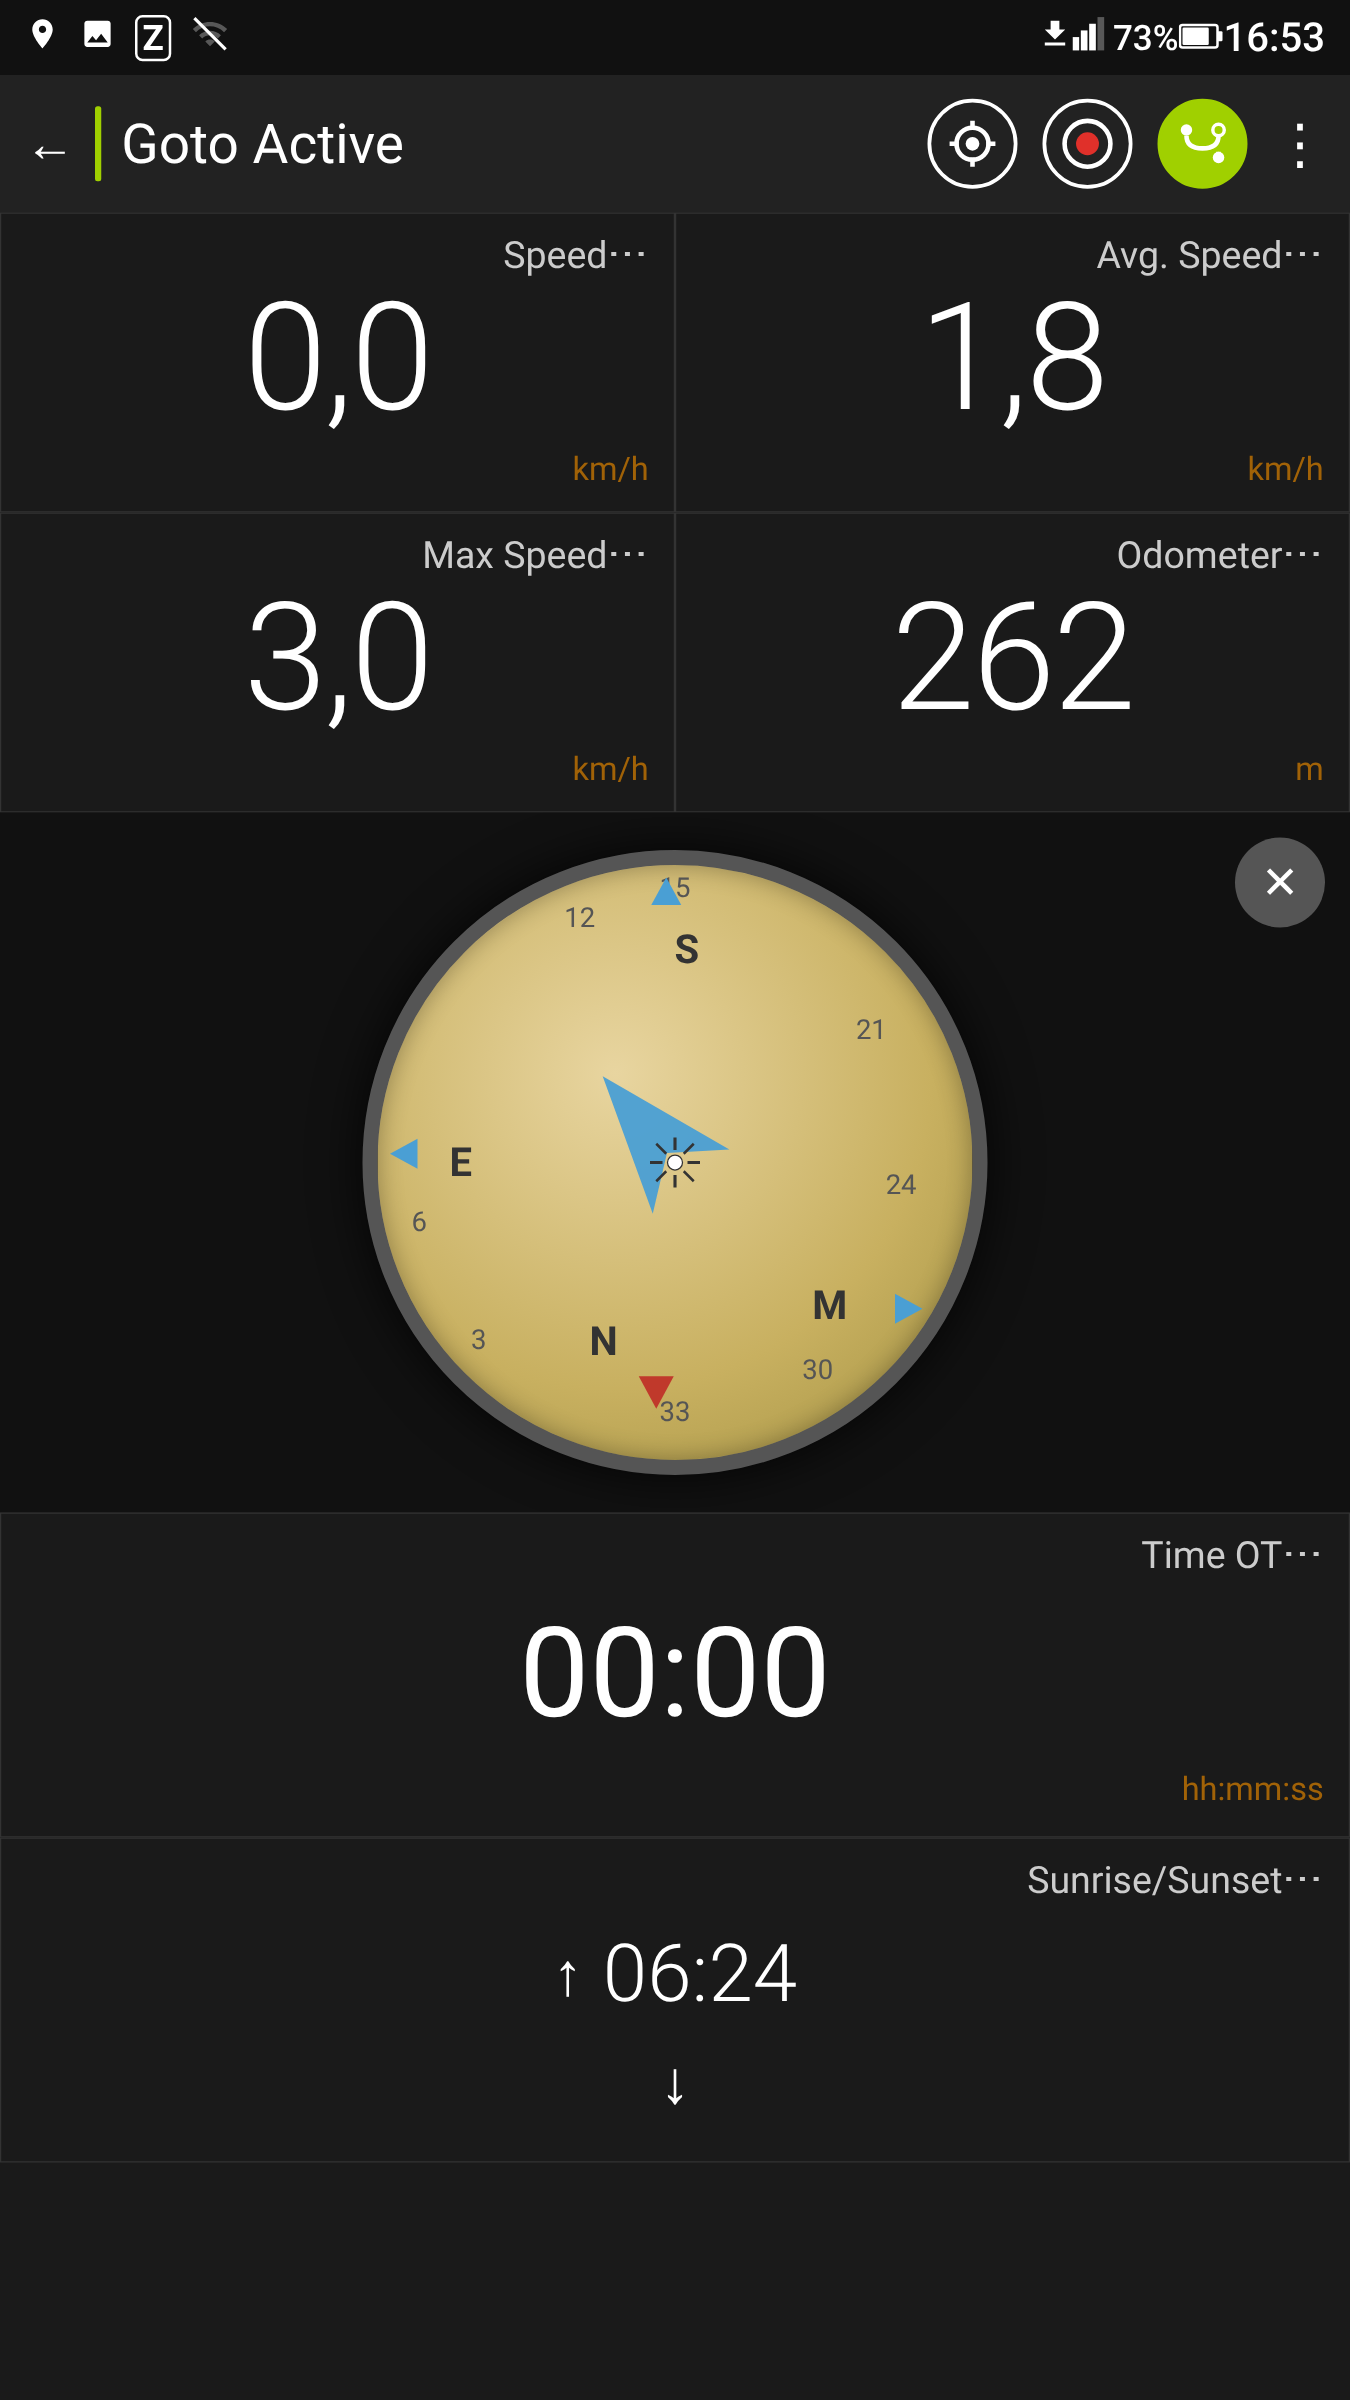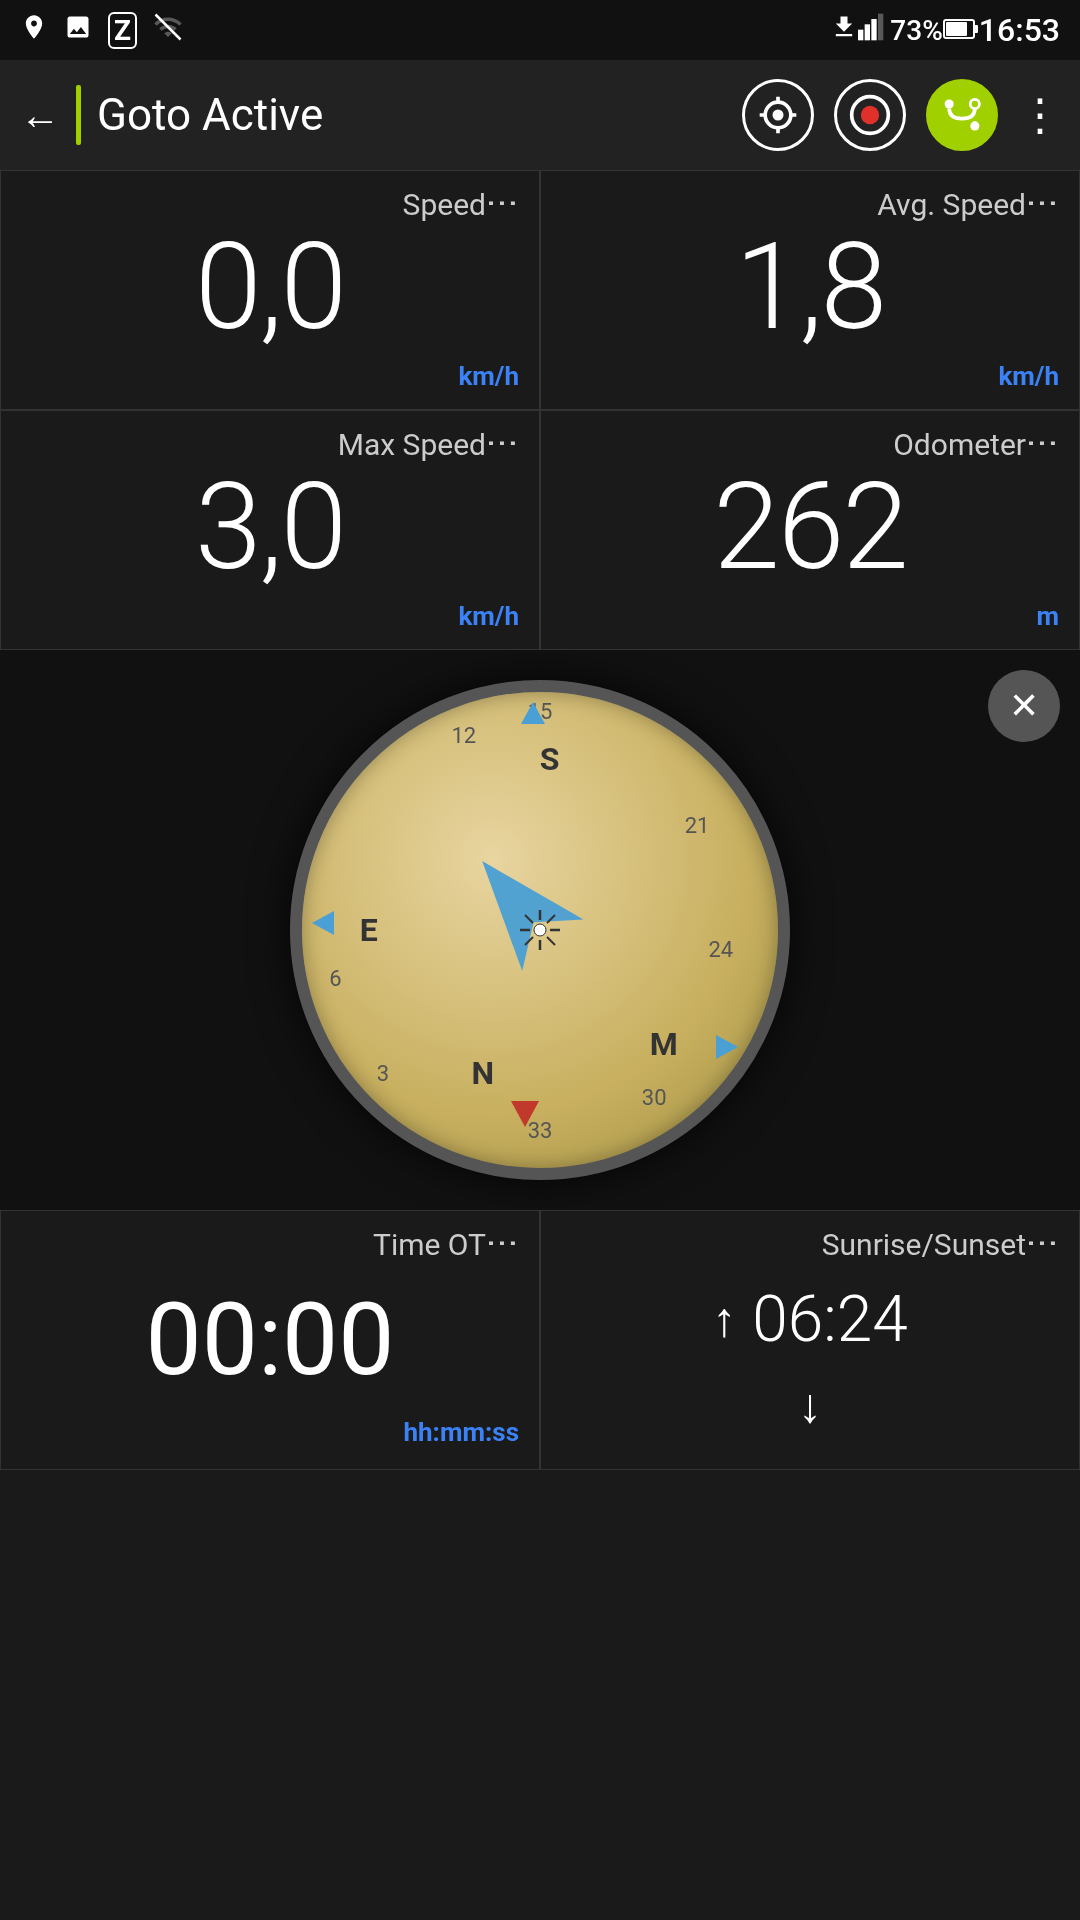--- a/index.html
+++ b/index.html
@@ -133,23 +133,22 @@
       align-items: center;
       justify-content: center;
       font-size: 120px;
       font-weight: 300;
       letter-spacing: -2px;
       margin-top: -10px;
     }
     .metric-unit {
       text-align: right;
       font-size: 26px;
-      color: #3b82f6;
+      color: #a16207;
       padding-bottom: 6px;
-      font-weight: bold;
     }
 
     
     .compass-section {
       background: #111;
       position: relative;
       height: 560px;
       display: flex;
       align-items: center;
       justify-content: center;
@@ -200,21 +199,21 @@
     .compass-num {
       position: absolute;
       font-size: 22px;
       color: #555;
       transform: translate(-50%, -50%);
     }
 
     
     .bottom-metrics {
       display: grid;
-      grid-template-columns: 1fr 1fr;
+      grid-template-columns: 1fr;
       flex: 1;
     }
     .bottom-cell {
       background: #1a1a1a;
       border: 1px solid #333;
       padding: 16px 20px 16px 20px;
       position: relative;
       min-height: 260px;
       display: flex;
       flex-direction: column;

